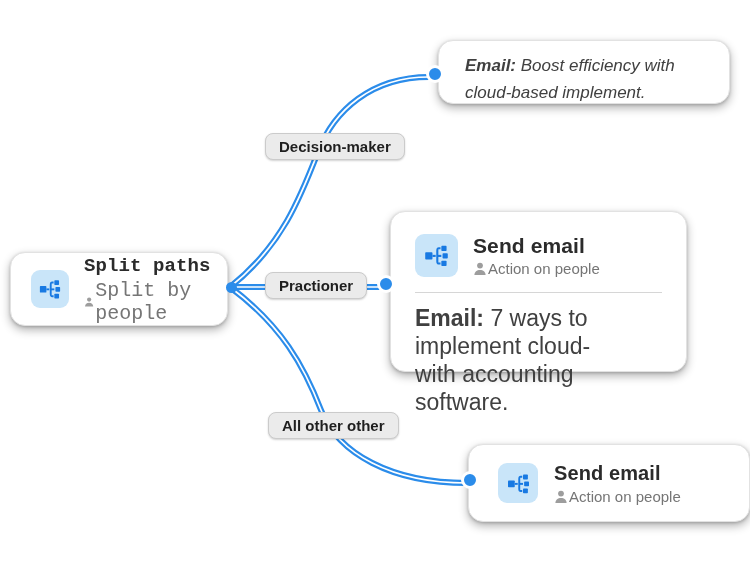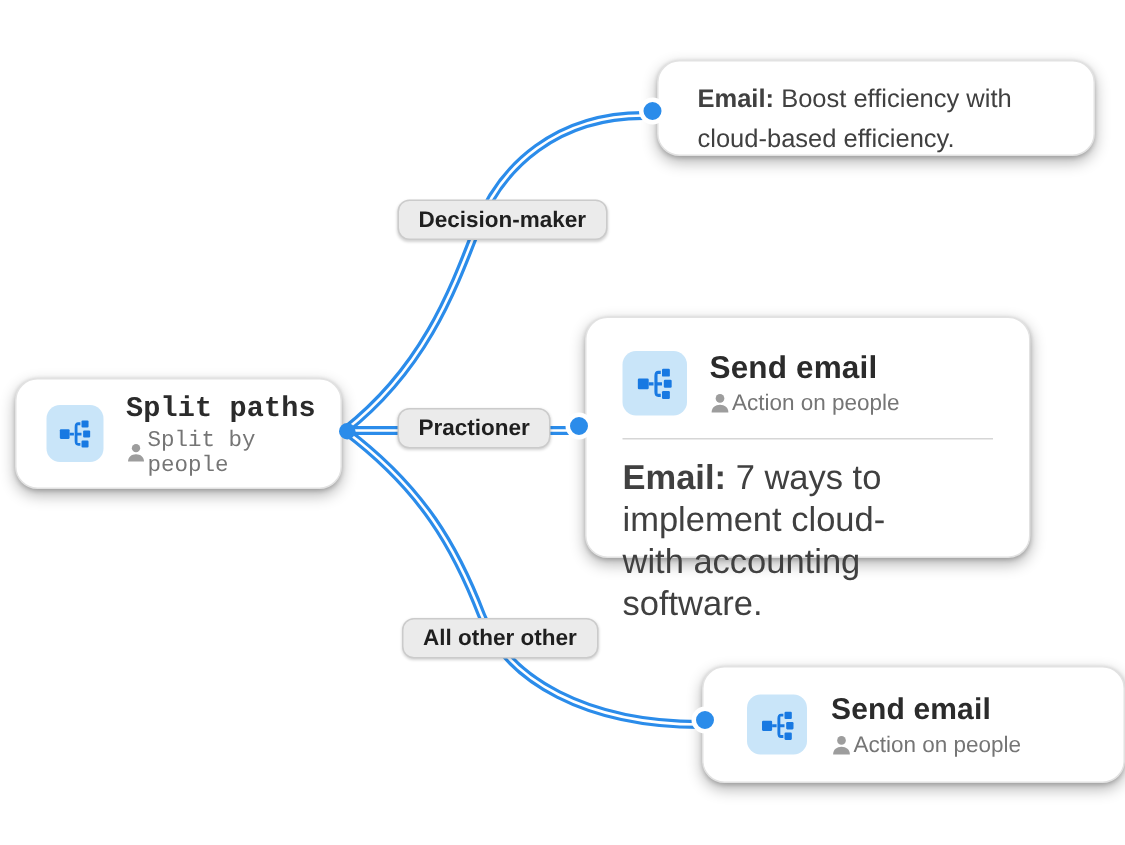--- a/index.html
+++ b/index.html
@@ -26,25 +26,25 @@
         border-radius:15px;box-shadow:0 4px 10px rgba(0,0,0,0.30),0 1px 3px rgba(0,0,0,0.18);}
 
   .icon-tile{background:var(--icon_bg);border-radius:9px;display:flex;align-items:center;justify-content:center;flex:none;}
   .title{font-weight:700;color:var(--title_text);letter-spacing:.1px;}
   .subtitle{display:flex;align-items:center;gap:1px;color:var(--subtitle_text);}
 
   
   .split-card{left:10px;top:252px;width:218px;height:74px;display:flex;align-items:center;gap:15px;padding-left:20px;font-family:Liberation Mono, monospace;}
   .split-card .icon-tile{width:38px;height:38px;}
   .split-card .title{font-size:19px;line-height:24px;}
-  .split-card .subtitle{font-size:15px;margin-top:1px;}
+  .split-card .subtitle{font-size:20px;margin-top:1px;}
 
   
   .top-card{left:438px;top:40px;width:292px;height:64px;padding:11px 26px;
-            font-size:17px;line-height:27px;color:var(--body_text);}
+            font-size:17px;line-height:27px;color:var(--body_text);font-style:italic;}
   .top-card .b{font-weight:700;}
 
   
   .mid-card{left:390px;top:211px;width:297px;height:161px;padding:21px 24px 0;}
   .mid-card .hdr{display:flex;align-items:center;gap:15px;}
   .mid-card .icon-tile{width:43px;height:43px;}
   .mid-card .title{font-size:21px;line-height:25px;}
   .mid-card .subtitle{font-size:15px;margin-top:2px;}
   .divider{border:none;border-top:1px solid #D6D6D6;margin:15px 0 11px;}
   .mid-card .body{font-size:23px;line-height:28px;color:var(--body_text);}
@@ -119,21 +119,21 @@
       </div>
     </div>
   </div>
 
   <div class="branch-label lbl-pract">Practioner</div>
   <div class="branch-label lbl-decision">Decision-maker</div>
   <div class="branch-label lbl-all">All other other</div>
 
   <div class="card top-card">
     <div><span class="b">Email:</span><span> Boost efficiency with</span></div>
-    <div>cloud-based efficiency.</div>
+    <div>cloud-based implement.</div>
   </div>
 
   <div class="card mid-card">
     <div class="hdr">
       <div class="icon-tile">
         <svg width="29" height="29" viewBox="0 0 36 36">
           <g fill="var(--icon_glyph)" stroke="var(--icon_glyph)">
             <rect x="4" y="14" width="9" height="9" stroke="none" rx="1"></rect>
             <path d="M13 18.5 H17" fill="none" stroke-width="2.6"></path>
             <path d="M23 9 H21 C19 9 19 10 19 12 V25 C19 27 19 28 21 28 H23" fill="none" stroke-width="2.6"></path>

